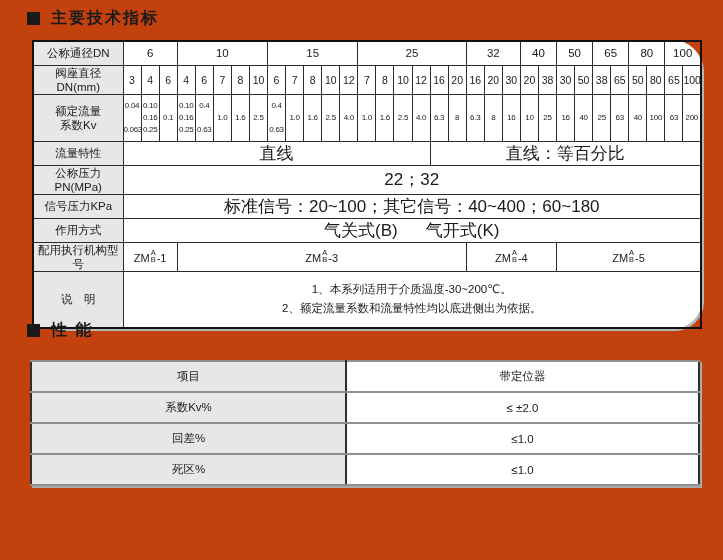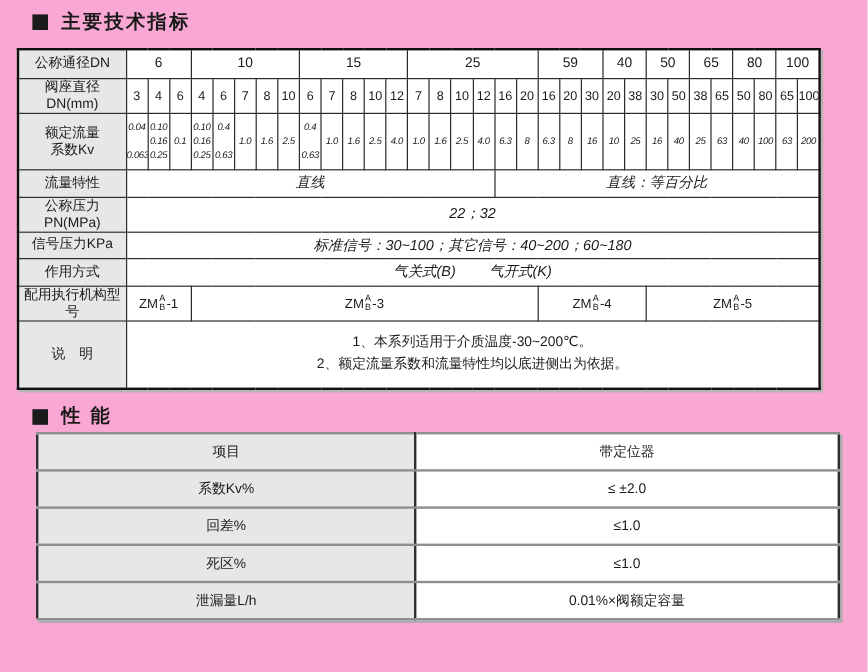--- a/index.html
+++ b/index.html
@@ -1,32 +1,32 @@
 <!DOCTYPE html>
 <html><head>
 <meta charset="utf-8">
 <style>
   html,body{margin:0;padding:0;background:#fff;}
-  .page{position:relative;width:723px;height:560px;background:#f9a8d4;overflow:hidden;
+  .page{position:relative;width:723px;height:560px;background:#c2410c;overflow:hidden;
         font-family:"Liberation Sans","DejaVu Sans",sans-serif;color:#1a1a1a;}
   .sec-title{position:absolute;left:27px;display:flex;align-items:center;gap:11px;}
   .sec-title .sq{width:13px;height:13px;background:#1a1a1a;display:inline-block;}
   .sec-title .txt{font-size:16px;font-weight:bold;letter-spacing:2px;}
   table{border-collapse:collapse;table-layout:fixed;background:#fff;}
-  #spec-table{position:absolute;left:14px;top:40px;width:670px;box-shadow:2px 2px 0 #b5b5b5;}
+  #spec-table{position:absolute;left:32px;top:40px;width:670px;box-shadow:2px 2px 0 #b5b5b5;border-radius:29px;}
   #spec-table td{border:1px solid #2b2b2b;text-align:center;vertical-align:middle;padding:0;overflow:hidden;}
   #spec-table{border:2px solid #111;}
   td.lbl{background:#e7e7e7;font-size:11.5px;white-space:pre-line;line-height:14px;border-right:2px solid #2b2b2b;}
   tr.r1{height:24px;} tr.r2{height:24px;padding-left:28px;} tr.r3{height:47px;} tr.r4{height:23px;}
   tr.r5{height:23px;margin-top:16px;} tr.r6{height:22px;margin-left:40px;} tr.r7{height:23px;} tr.r8{height:27px;padding-left:39px;} tr.r9{height:57px;}
   td.dn{font-size:11.5px;}
   td.seat{font-size:10.5px;}
-  td.kv{font-size:8px;line-height:12px;white-space:pre-line;letter-spacing:-0.3px;font-style:italic;}
+  td.kv{font-size:8px;line-height:12px;white-space:pre-line;letter-spacing:-0.3px;}
   td.gs{border-left:2px solid #2b2b2b;}
-  td.wide{font-size:12px;font-style:italic;}
+  td.wide{font-size:17px;}
   td.notes{text-align:left;padding:4px 4px 4px 10px;font-size:11.5px;line-height:19px;white-space:pre-line;}
   .act-wrap{display:inline-flex;align-items:flex-end;font-size:11px;}
   .ab{display:inline-flex;flex-direction:column;justify-content:center;font-size:7.5px;line-height:7.5px;margin:0 1px;}
   .action-cell span{display:inline-block;}
   .gap{display:inline-block;width:28px;}
   #perf-table{position:absolute;left:30px;top:360px;width:670px;border:2px solid #2f2f2f;box-shadow:2px 2px 0 #aaaaaa;padding-left:26px;}
   #perf-table td{border-top:2px solid #8f8f8f;border-bottom:2px solid #8f8f8f;text-align:center;
                  vertical-align:middle;font-size:11.5px;height:27px;}
   #perf-table td.pl{background:#e7e7e7;border-right:2px solid #2f2f2f;}
 </style>
@@ -45,21 +45,21 @@
       <col style="width:90px">
       <col span="32">
     </colgroup>
     <tbody>
         <tr class="r1">
       <td class="lbl">公称通径DN</td>
       <td class="dn" colspan="3">6</td>
       <td class="dn gs" colspan="5">10</td>
       <td class="dn gs" colspan="5">15</td>
       <td class="dn gs" colspan="6">25</td>
-      <td class="dn gs" colspan="3">59</td>
+      <td class="dn gs" colspan="3">32</td>
       <td class="dn gs" colspan="2">40</td>
       <td class="dn gs" colspan="2">50</td>
       <td class="dn gs" colspan="2">65</td>
       <td class="dn gs" colspan="2">80</td>
       <td class="dn gs" colspan="2">100</td>
     </tr>
     <tr class="r2">
       <td class="lbl">阀座直径DN(mm)</td>
       <td class="seat">3</td>
       <td class="seat">4</td>
@@ -144,21 +144,21 @@
       <td class="lbl">流量特性</td>
       <td class="wide" colspan="17">直线</td>
       <td class="wide" colspan="15">直线：等百分比</td>
     </tr>
     <tr class="r5">
       <td class="lbl">公称压力PN(MPa)</td>
       <td class="wide" colspan="32">22；32</td>
     </tr>
     <tr class="r6">
       <td class="lbl">信号压力KPa</td>
-      <td class="wide" colspan="32">标准信号：30~100；其它信号：40~200；60~180</td>
+      <td class="wide" colspan="32">标准信号：20~100；其它信号：40~400；60~180</td>
     </tr>
     <tr class="r7">
       <td class="lbl">作用方式</td>
       <td class="wide action-cell" colspan="32">
         <span>气关式(B)</span><span class="gap"></span><span>气开式(K)</span>
       </td>
     </tr>
     <tr class="r8">
       <td class="lbl">配用执行机构型号</td>
       <td colspan="3">
@@ -203,21 +203,21 @@
       </td>
     </tr>
     <tr class="r9">
       <td class="lbl">说　明</td>
       <td class="notes" colspan="32">1、本系列适用于介质温度-30~200℃。
 2、额定流量系数和流量特性均以底进侧出为依据。</td>
     </tr>
   </tbody>
     </table>
 
-  <div class="sec-title" style="top:337px;text-align:center;">
+  <div class="sec-title" style="top:320px;text-align:center;">
     <span class="sq"></span>
     <span class="txt">性 能</span>
   </div>
 
   <table id="perf-table">
     <colgroup>
         <col style="width:315px">
         <col>
       </colgroup>
     <tbody>
@@ -230,20 +230,16 @@
       <td>≤ ±2.0</td>
     </tr>
     <tr>
       <td class="pl">回差%</td>
       <td>≤1.0</td>
     </tr>
     <tr>
       <td class="pl">死区%</td>
       <td>≤1.0</td>
     </tr>
-    <tr>
-      <td class="pl">泄漏量L/h</td>
-      <td>0.01%×阀额定容量</td>
-    </tr>
   </tbody>
     </table>
 
 </div>
 
 </body></html>

